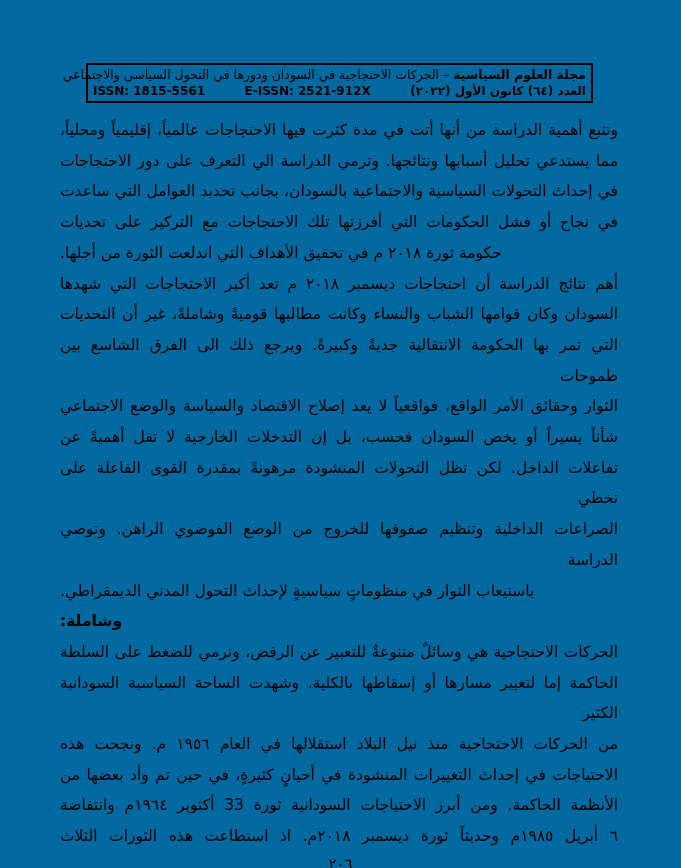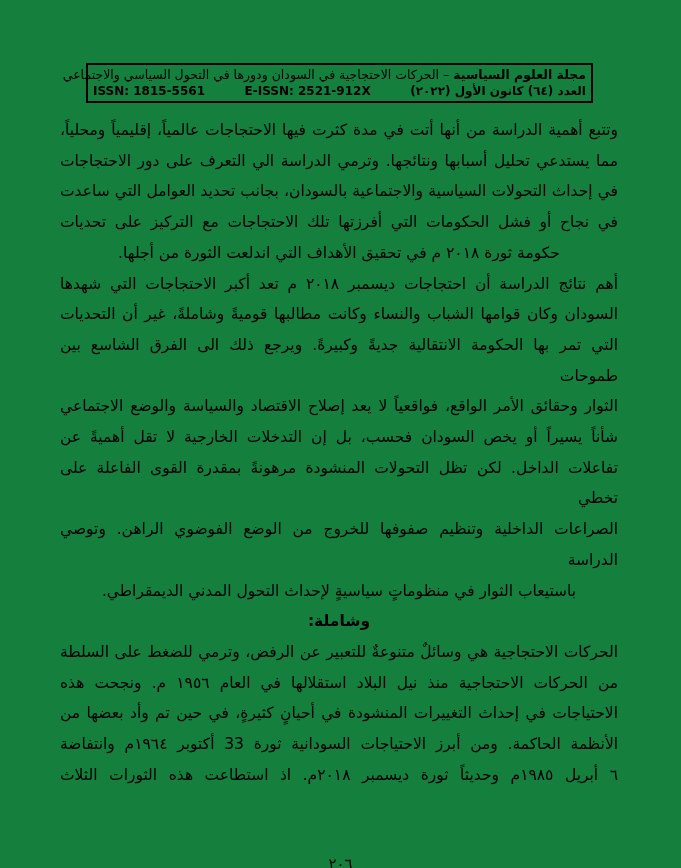--- a/index.html
+++ b/index.html
@@ -1,19 +1,19 @@
 <!DOCTYPE html>
 <html lang="ar"><head>
 <meta charset="utf-8">
 <style>
   html,body{margin:0;padding:0;background:#ffffff;}
   .page{
     position:relative;
     width:681px;height:868px;
-    background:#15803d;
+    background:#0369a1;
     overflow:hidden;
     font-family:"DejaVu Sans", sans-serif;
     color:#000;
   }
   .header-box{
     position:absolute;
     left:86px;top:63px;
     width:507px;height:40px;
     border:2px solid #000;
     box-sizing:border-box;
@@ -33,21 +33,21 @@
     font-weight:bold;font-size:12px;line-height:1.1;
   }
   .issue{direction:rtl;font-size:12px;}
   .content{
     position:absolute;
     top:115px;right:63px;left:60px;
     direction:rtl;
     font-size:15.5px;
     line-height:30.7px;
   }
-  .line{text-align:center;}
+  .line{text-align:left;}
   .j{text-align:justify;text-align-last:justify;}
   .page-num{
     position:absolute;
     top:855px;left:0;right:0;
     text-align:center;
     font-size:15px;
     direction:rtl;
   }
 </style>
 </head>
@@ -79,20 +79,21 @@
     <div class="line j">الثوار وحقائق الأمر الواقع، فواقعياً لا يعد إصلاح الاقتصاد والسياسة والوضع الاجتماعي</div>
     <div class="line j">شأناً يسيراً أو يخص السودان فحسب، بل إن التدخلات الخارجية لا تقل أهميةً عن</div>
     <div class="line j">تفاعلات الداخل. لكن تظل التحولات المنشودة مرهونةً بمقدرة القوى الفاعلة على تخطي</div>
     <div class="line j">الصراعات الداخلية وتنظيم صفوفها للخروج من الوضع الفوضوي الراهن. وتوصي الدراسة</div>
     <div class="line">باستيعاب الثوار في منظوماتٍ سياسيةٍ لإحداث التحول المدني الديمقراطي.</div>
 
 
     <div class="line b">وشاملة:</div>
 
     <div class="line j">الحركات الاحتجاجية هي وسائلٌ متنوعةٌ للتعبير عن الرفض، وترمي للضغط على السلطة</div>
+    <div class="line j">الحاكمة إما لتغيير مسارها أو إسقاطها بالكلية. وشهدت الساحة السياسية السودانية الكثير</div>
     <div class="line j">من الحركات الاحتجاجية منذ نيل البلاد استقلالها في العام ١٩٥٦ م. ونجحت هذه</div>
     <div class="line j">الاحتياجات في إحداث التغييرات المنشودة في أحيانٍ كثيرةٍ، في حين تم وأد بعضها من</div>
     <div class="line j">الأنظمة الحاكمة. ومن أبرز الاحتياجات السودانية ثورة 33 أكتوبر ١٩٦٤م وانتفاضة</div>
     <div class="line j">٦ أبريل ١٩٨٥م وحديثاً ثورة ديسمبر ٢٠١٨م. اذ استطاعت هذه الثورات الثلاث</div>
 
   </div>
 
   <div class="page-num">٢٠٦</div>
 
 </div>

